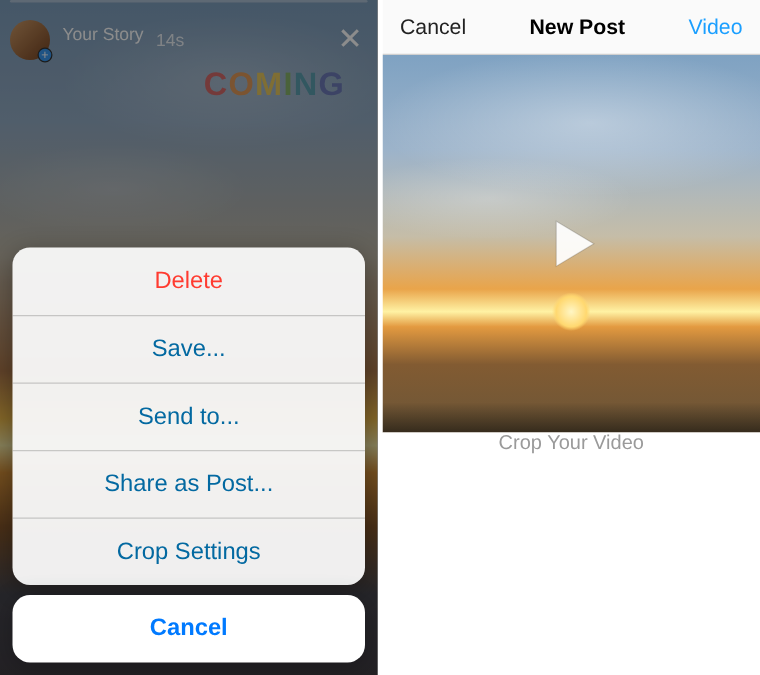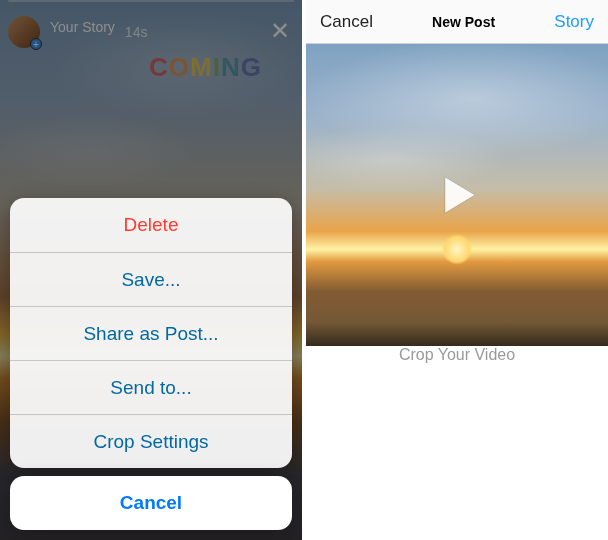--- a/index.html
+++ b/index.html
@@ -80,21 +80,21 @@
     border:1.5px solid #333;
   }
   .story-name{ }
   .story-time{ margin-top:10px; color:rgba(255,255,255,0.8); font-weight:400; }
   .close-x{
     margin-left:auto; margin-top:8px;
     font-size:24px; font-weight:300; color:#fff;
     width:28px; text-align:center;
   }
   .coming-soon{
-    position:absolute; right:40px; top:54px;
+    position:absolute; right:26px; top:54px;
     text-align:center;
     font-weight:800;
     font-size:26px;
     line-height:1.0;
     letter-spacing:1px;
   }
   .cs-line span{ display:inline-block; }
   .action-sheet{
     position:absolute; left:10px; right:10px; bottom:10px;
   }
@@ -125,21 +125,21 @@
   }
 
   
   .np-header{
     position:absolute; top:0; left:0; right:0;
     height:44px; background:#fafafa;
     border-bottom:0.5px solid #d0d0d0;
     display:flex; align-items:center; justify-content:space-between;
     padding:0 14px;
   }
-  .np-header .title{ font-size:14px; font-weight:600; color:#000; }
+  .np-header .title{ font-size:17px; font-weight:600; color:#000; }
   .np-header .left{ font-size:17px; color:#222; font-weight:400;}
   .np-header .right{ font-size:17px; color:#1b9fff; font-weight:500;}
   .np-media{
     position:absolute; top:44px; left:0; right:0;
     height:302px;
     background: linear-gradient(180deg,
       #7fa2c2 0%,
       #9cb3ca 25%,
       #c5bda8 48%,
       #e9a44a 62%,
@@ -193,33 +193,33 @@
     <div class="coming-soon">
       <div class="cs-line" id="cs-line1"><span style="color: rgb(212, 107, 107);">C</span><span style="color: rgb(224, 153, 90);">O</span><span style="color: rgb(231, 200, 95);">M</span><span style="color: rgb(136, 178, 107);">I</span><span style="color: rgb(91, 159, 176);">N</span><span style="color: rgb(109, 122, 184);">G</span></div>
     </div>
 
     <div class="dim-overlay"></div>
 
     <div class="action-sheet">
       <div class="sheet-group" id="sheet-group">
           <div class="sheet-item destructive">Delete</div>
           <div class="sheet-item">Save...</div>
+          <div class="sheet-item">Send to...</div>
           <div class="sheet-item">Share as Post...</div>
-          <div class="sheet-item">Send to...</div>
           <div class="sheet-item">Crop Settings</div>
         </div>
       <div class="sheet-cancel">Cancel</div>
     </div>
   </div>
 
   <div class="phone" style="background:#fff">
     <div class="np-header">
       <div class="left">Cancel</div>
       <div class="title">New Post</div>
-      <div class="right">Story</div>
+      <div class="right">Video</div>
     </div>
 
     <div class="np-media">
       <div class="play-btn">
         <svg viewBox="0 0 52 52" width="52" height="52">
           <polygon points="14,8 44,26 14,44" fill="rgba(255,255,255,0.92)" stroke="rgba(0,0,0,0.15)" stroke-width="1"></polygon>
         </svg>
       </div>
     </div>
 

